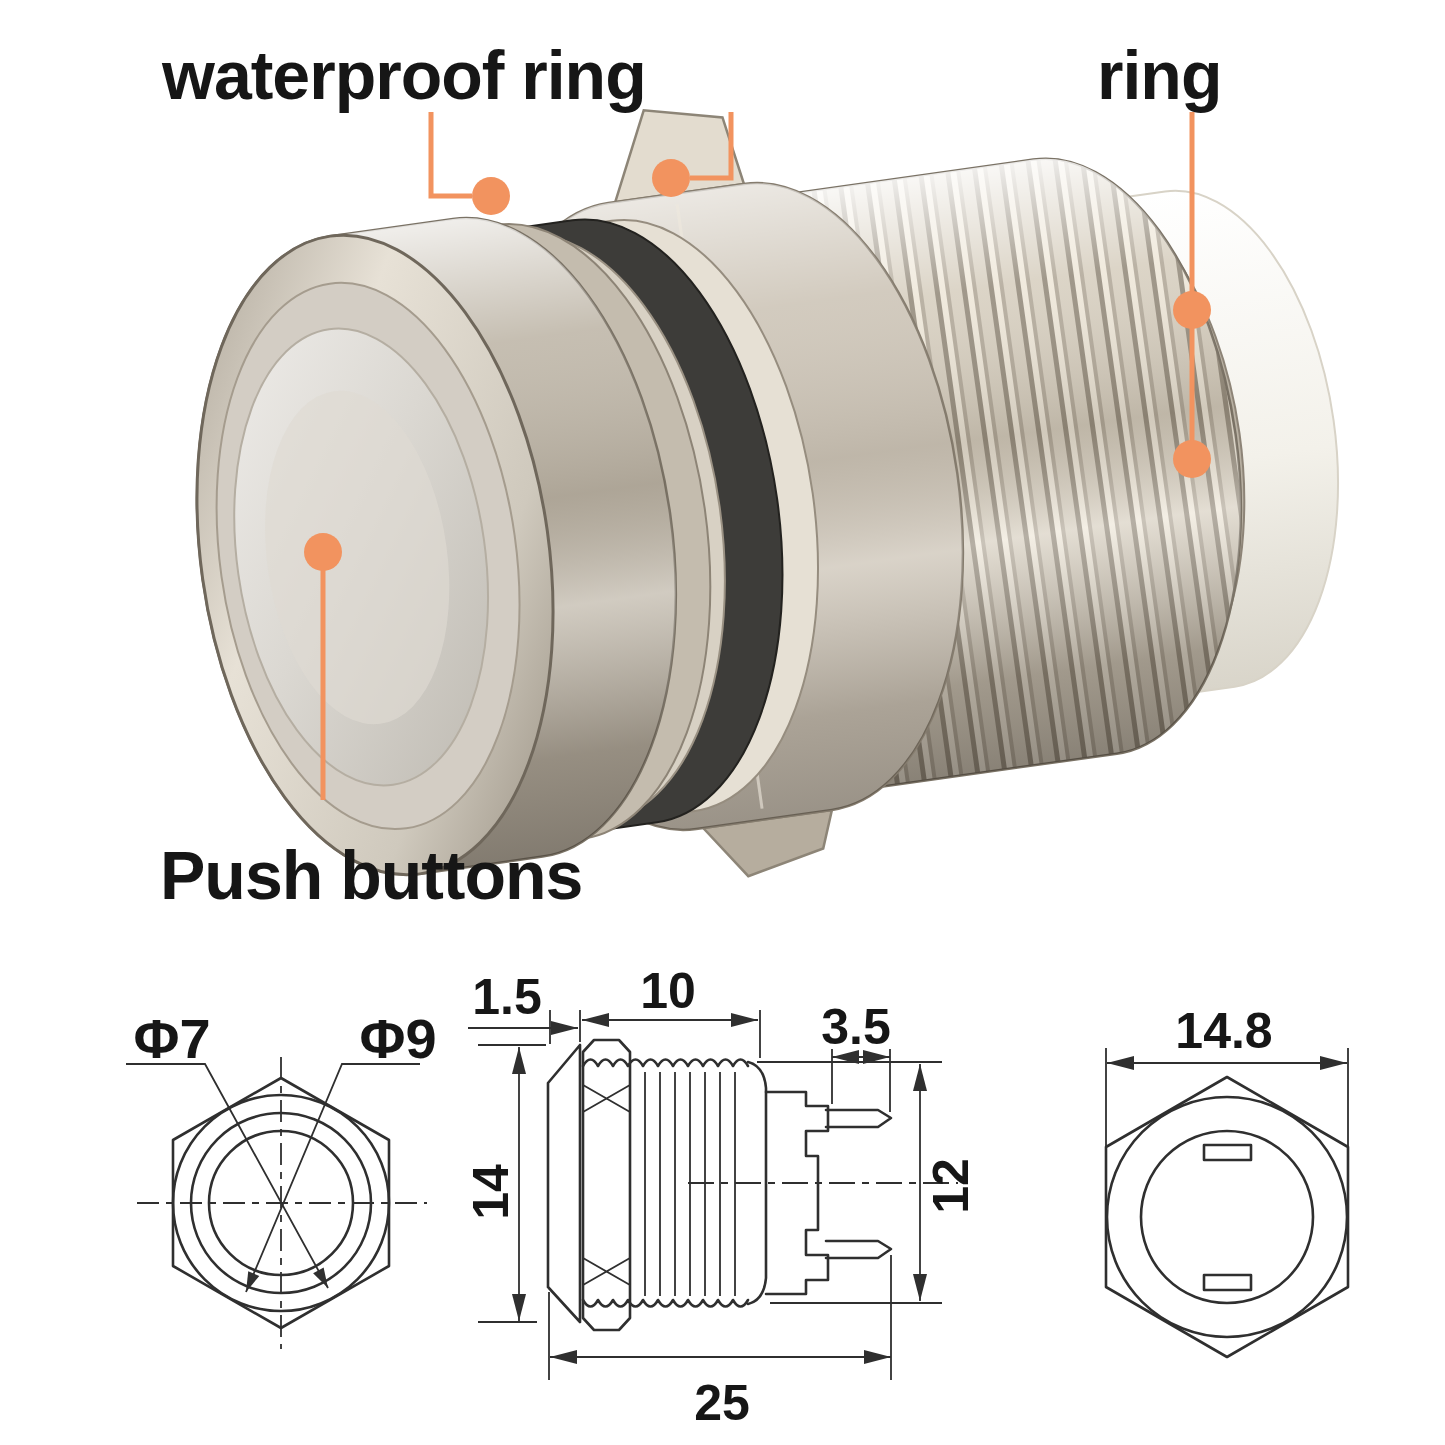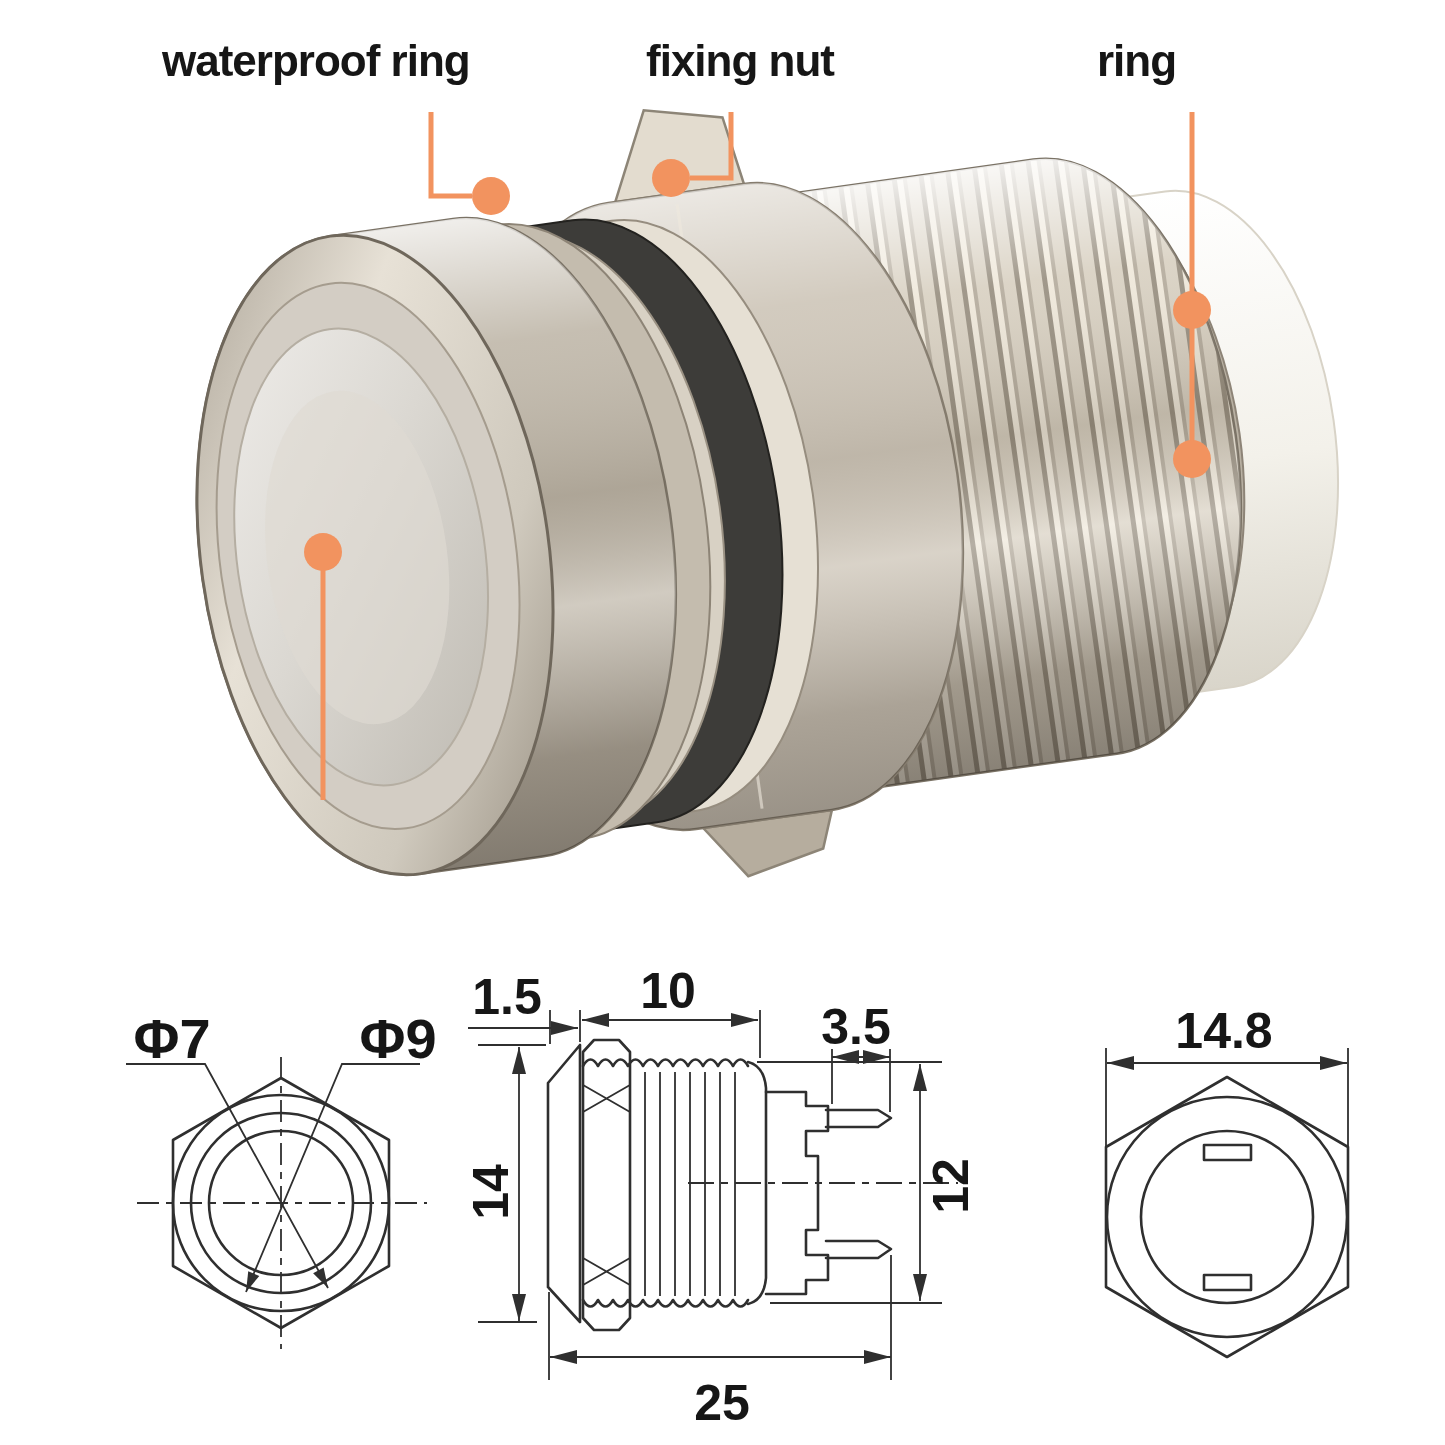--- a/index.html
+++ b/index.html
@@ -1,19 +1,19 @@
 <!DOCTYPE html>
 <html style="--accent_orange: #F2935F; --label_ink: #161616; --drawing_line: #2f2f2f; --oring_black: #3d3c39; --plastic_white: #f6f4ee; --metal_highlight: #efe9dd; --metal_shadow: #756c5f;"><head>
 <meta charset="utf-8">
 <style>
   html,body{margin:0;padding:0;background:#fff;}
   .canvas{position:relative;width:1445px;height:1445px;background:#fff;overflow:hidden;
           font-family:"Liberation Sans",sans-serif;}
   .art{position:absolute;left:0;top:0;width:1445px;height:1445px;}
-  .callout-label{position:absolute;font-size:44px;font-weight:700;letter-spacing:-1px;
+  .callout-label{position:absolute;font-size:68px;font-weight:700;letter-spacing:-1px;
           color:var(--label_ink,#161616);white-space:nowrap;}
   .ln{stroke:var(--drawing_line,#2f2f2f);fill:none;stroke-width:2.6;stroke-linecap:round;stroke-linejoin:round;}
   .thin{stroke:var(--drawing_line,#2f2f2f);fill:none;stroke-width:1.8;stroke-linecap:butt;}
   .dim-text{font-family:"Liberation Sans",sans-serif;font-weight:700;font-size:50px;
           fill:var(--label_ink,#161616);}
   .phi{font-size:56px;}
   .leader{stroke:var(--accent_orange,#F2935F);stroke-width:5;fill:none;}
   .dot{fill:var(--accent_orange,#F2935F);}
   .slot{fill:#ffffff;}
 </style>
@@ -197,15 +197,15 @@
 
       <polygon class="ln" points="1227,1077 1348,1147 1348,1287 1227,1357 1106,1287 1106,1147"></polygon>
       <circle class="ln" cx="1227" cy="1217" r="120"></circle>
       <circle class="ln" cx="1227" cy="1217" r="86"></circle>
       <rect class="ln slot" x="1204" y="1145" width="47" height="15"></rect>
       <rect class="ln slot" x="1204" y="1275" width="47" height="15"></rect>
     </g>
   </svg>
 
   <div class="callout-label" style="left:162px;top:36px">waterproof ring</div>
-  <div class="callout-label" style="left:646px;top:36px">fixing nut</div>
   <div class="callout-label" style="left:1097px;top:36px">ring</div>
+  <div class="callout-label" style="left:160px;top:836px">Push buttons</div>
 </div>
 
 </body></html>

